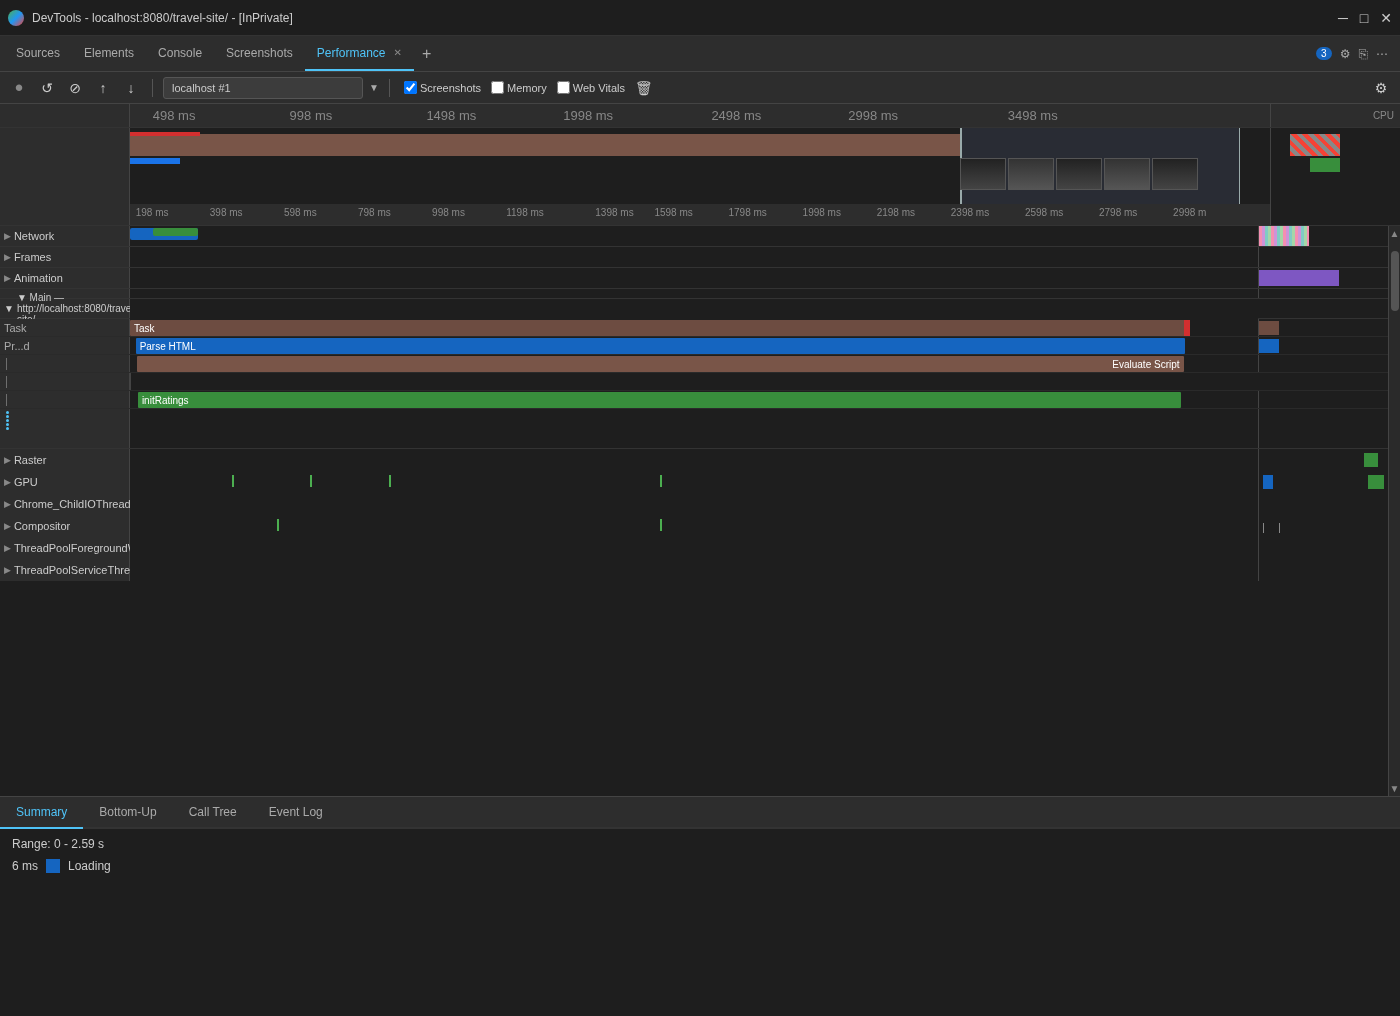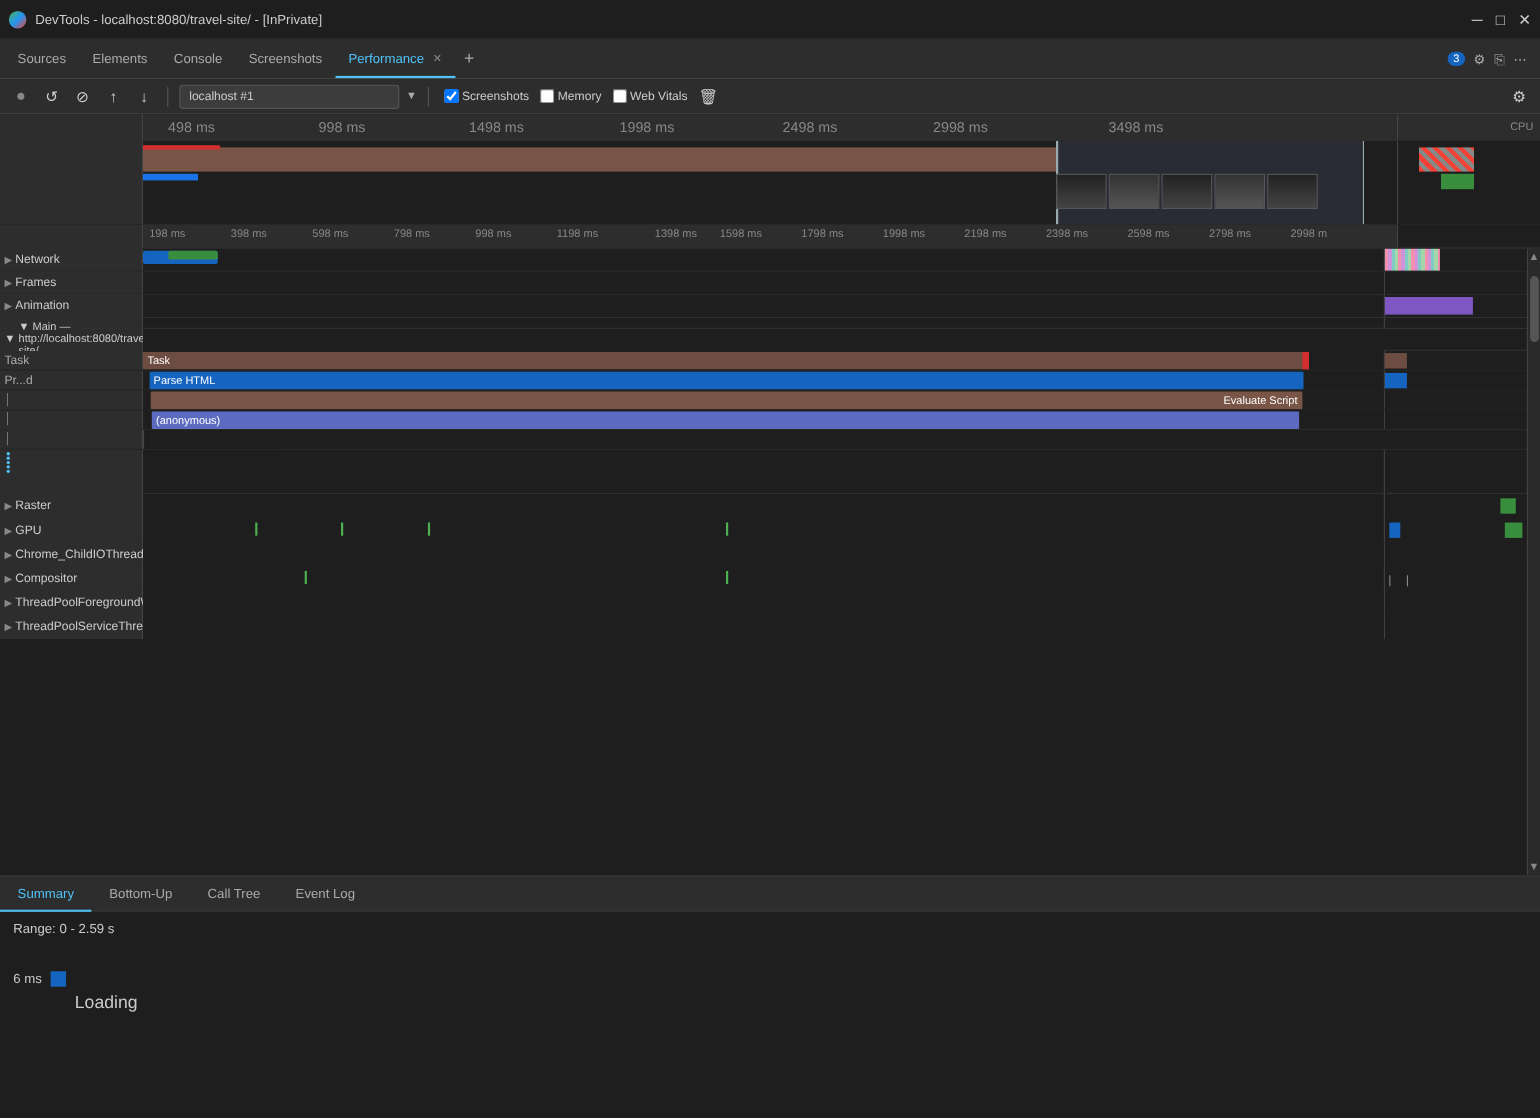--- a/index.html
+++ b/index.html
@@ -593,31 +593,31 @@
               <span>Evaluate Script</span>
             </div>
           </div>
           <div style="width:130px;min-width:130px;border-left:1px solid #444;background:#1e1e1e;"></div>
         </div>
 
         <div class="flame-row" style="height:18px;">
           <div class="flame-row-label">
             <span style="font-size:10px;color:#888;">│</span>
           </div>
-          <div class="flame-row-data">
-            <div class="flame-bar" style="left:0.7%;width:92.5%;background:#5c6bc0;">
-              <span>(anonymous)</span>
-            </div>
-          </div>
           <div style="width:130px;min-width:130px;border-left:1px solid #444;background:#1e1e1e;"></div>
         </div>
 
         <div class="flame-row" style="height:18px;">
           <div class="flame-row-label">
             <span style="font-size:10px;color:#888;">│</span>
+          </div>
+          <div class="flame-row-data">
+            <div class="flame-bar" style="left:0.7%;width:92.5%;background:#388e3c;">
+              <span>initRatings</span>
+            </div>
           </div>
           <div style="width:130px;min-width:130px;border-left:1px solid #444;background:#1e1e1e;"></div>
         </div>
 
         <div style="display:flex;height:40px;border-bottom:1px solid #333;">
           <div style="width:130px;min-width:130px;background:#2d2d2d;border-right:1px solid #444; position:relative;">
             <div style="position:absolute;top:2px;left:6px;display:flex;flex-direction:column;gap:1px;">
               <div style="width:3px;height:3px;background:#4fc3f7;border-radius:50%;"></div>
               <div style="width:3px;height:3px;background:#4fc3f7;border-radius:50%;"></div>
               <div style="width:3px;height:3px;background:#4fc3f7;border-radius:50%;"></div>
@@ -723,18 +723,18 @@
       <div class="bottom-tab">
         <span>Event Log</span>
       </div>
     </div>
     <div class="bottom-content">
       <div class="range-text">Range: 0 - 2.59 s</div>
 
       <div style="display:flex; align-items:center; gap:8px; margin-top:8px;">
         <span style="font-size:12px;color:#ccc;">6 ms</span>
         <div style="width:14px;height:14px;background:#1565c0;"></div>
-        <span style="font-size:16px;color:#ccc;margin-top:44px;">Loading</span>
+        <span style="font-size:12px;color:#ccc;">Loading</span>
       </div>
     </div>
   </div>
 
 </div>
 
 </body></html>

